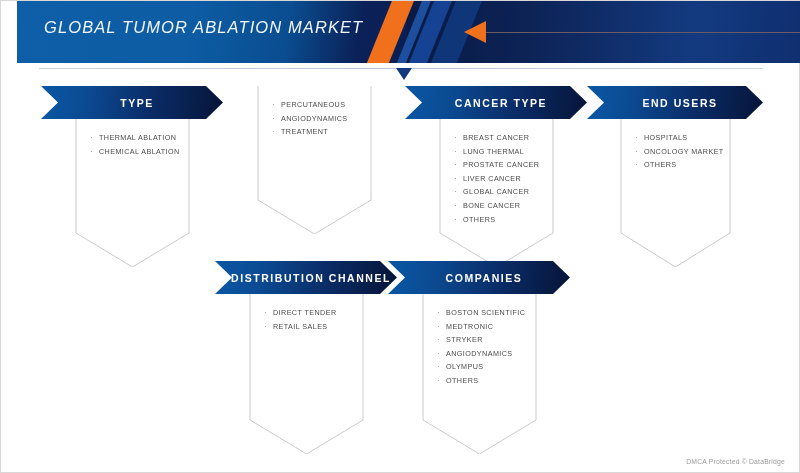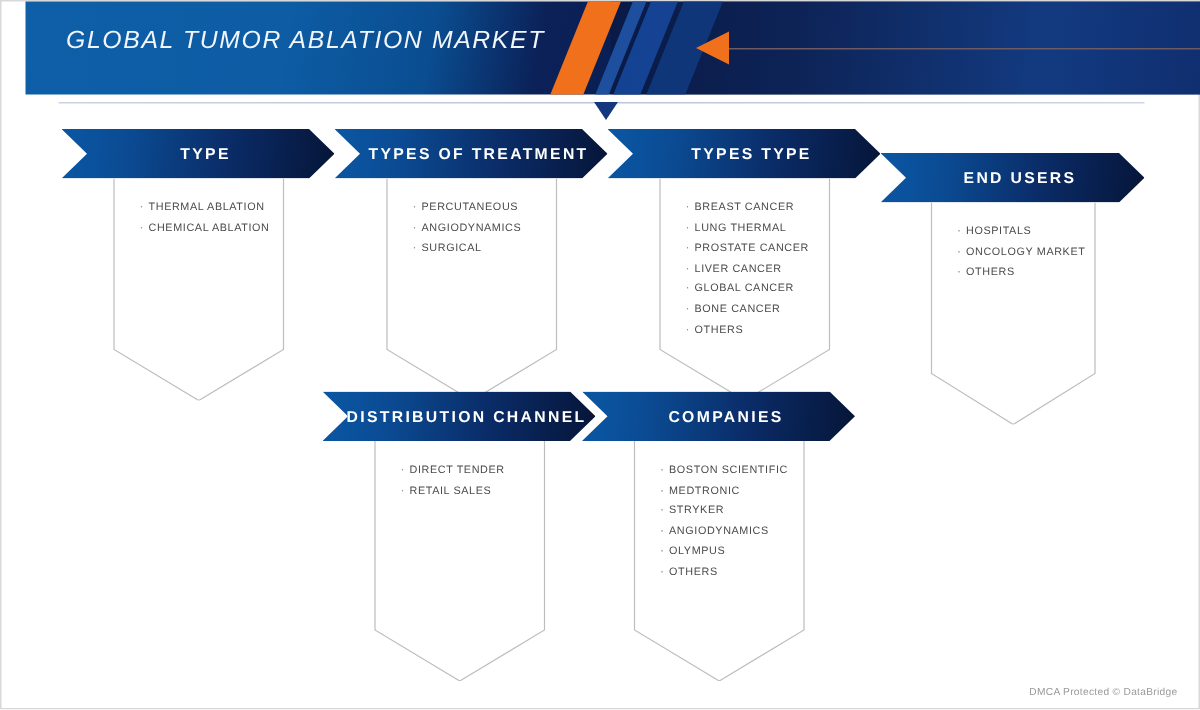--- a/index.html
+++ b/index.html
@@ -63,21 +63,21 @@
   }
   #caret-down {
     position: absolute; left: 395px; top: 67px;
     width: 0; height: 0;
     border-left: 8px solid transparent;
     border-right: 8px solid transparent;
     border-top: 12px solid #14387e;
   }
 
   
-  .card { position: absolute; text-align: center; }
+  .card { position: absolute; }
 
   .banner {
     position: relative;
     height: 33px;
     color: #ffffff;
     display: flex; align-items: center; justify-content: center;
     font-size: 10.5px; font-weight: 700; letter-spacing: 1.55px;
     background: linear-gradient(95deg, #0a57a4 0%, #0b4b93 24%, #0a2b66 62%, #061538 100%);
     clip-path: polygon(0 0, calc(100% - 17px) 0, 100% 50%, calc(100% - 17px) 100%,
                        0 100%, 17px 50%);
@@ -150,48 +150,45 @@
               <span>THERMAL ABLATION</span>
             </div>
             <div class="item">
               <span class="bullet">·</span>
               <span>CHEMICAL ABLATION</span>
             </div>
           </div>
         </div>
       </div>
       <div class="card" style="left: 222px; top: 85px; width: 182px;">
-        <div class="banner">
-          <span>TYPES OF TREATMENT</span>
-        </div>
         <div class="body-wrap" style="height: 148px;">
           <div class="body-shape">
             <svg viewBox="0 0 182 148" preserveAspectRatio="none">
               <path d="M 35 0 L 35 114 L 91.5 148 L 148 114 L 148 0" fill="none" stroke="#bdbdbd" stroke-width="0.8"></path>
             </svg>
           </div>
           <div class="items" style="padding-left: 49px;">
             <div class="item">
               <span class="bullet">·</span>
               <span>PERCUTANEOUS</span>
             </div>
             <div class="item">
               <span class="bullet">·</span>
               <span>ANGIODYNAMICS</span>
             </div>
             <div class="item">
               <span class="bullet">·</span>
-              <span>SURGICAL</span>
+              <span>TREATMENT</span>
             </div>
           </div>
         </div>
       </div>
       <div class="card" style="left: 404px; top: 85px; width: 182px;">
         <div class="banner">
-          <span>TYPES TYPE</span>
+          <span>CANCER TYPE</span>
         </div>
         <div class="body-wrap" style="height: 148px;">
           <div class="body-shape">
             <svg viewBox="0 0 182 148" preserveAspectRatio="none">
               <path d="M 35 0 L 35 114 L 91.5 148 L 148 114 L 148 0" fill="none" stroke="#bdbdbd" stroke-width="0.8"></path>
             </svg>
           </div>
           <div class="items" style="padding-left: 49px;">
             <div class="item">
               <span class="bullet">·</span>
@@ -217,21 +214,21 @@
               <span class="bullet">·</span>
               <span>BONE CANCER</span>
             </div>
             <div class="item">
               <span class="bullet">·</span>
               <span>OTHERS</span>
             </div>
           </div>
         </div>
       </div>
-      <div class="card" style="left: 586px; top: 85px; width: 176px; margin-top: 16px;">
+      <div class="card" style="left: 586px; top: 85px; width: 176px;">
         <div class="banner">
           <span>END USERS</span>
         </div>
         <div class="body-wrap" style="height: 148px;">
           <div class="body-shape">
             <svg viewBox="0 0 176 148" preserveAspectRatio="none">
               <path d="M 34 0 L 34 114 L 88.5 148 L 143 114 L 143 0" fill="none" stroke="#bdbdbd" stroke-width="0.8"></path>
             </svg>
           </div>
           <div class="items" style="padding-left: 48px;">

